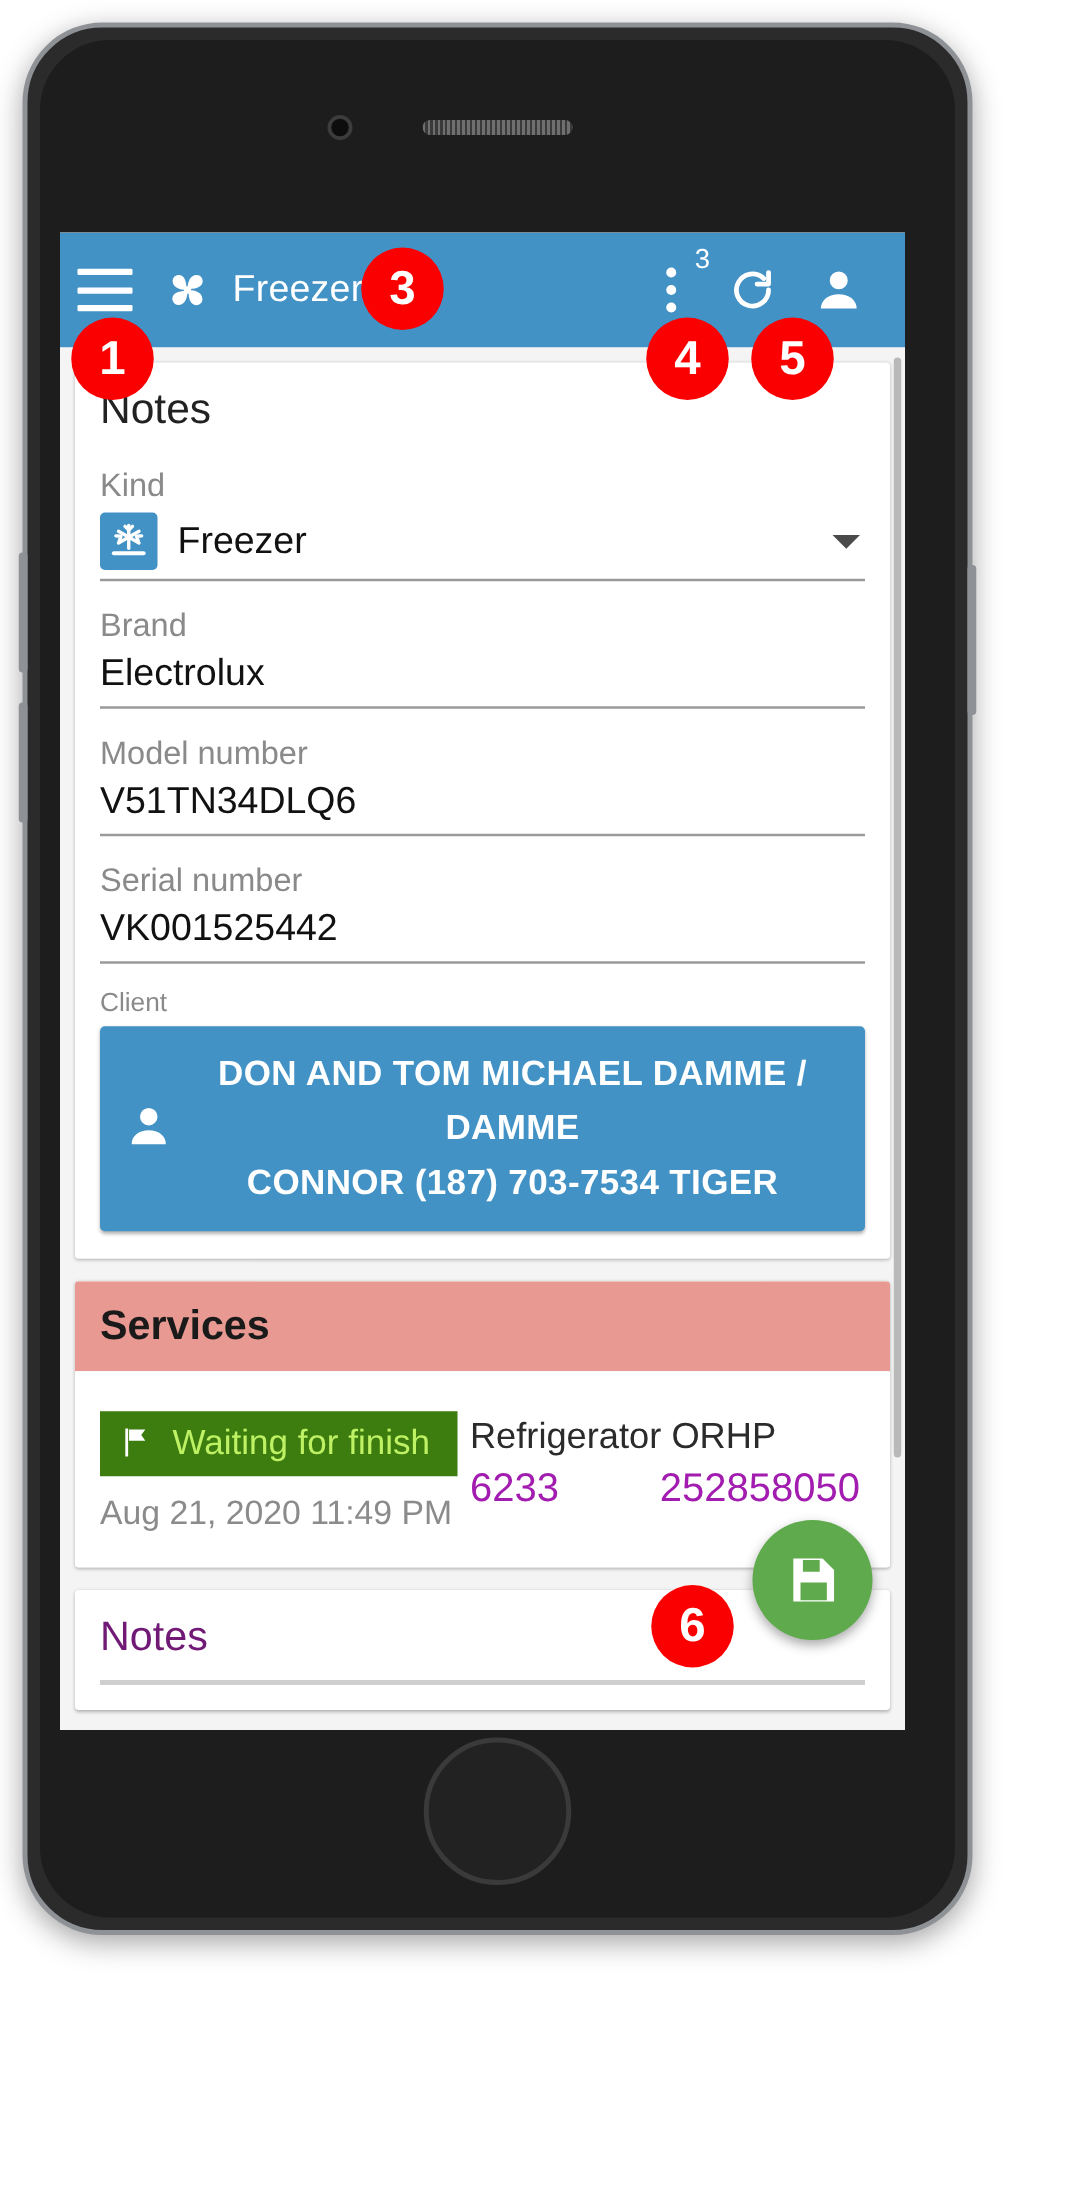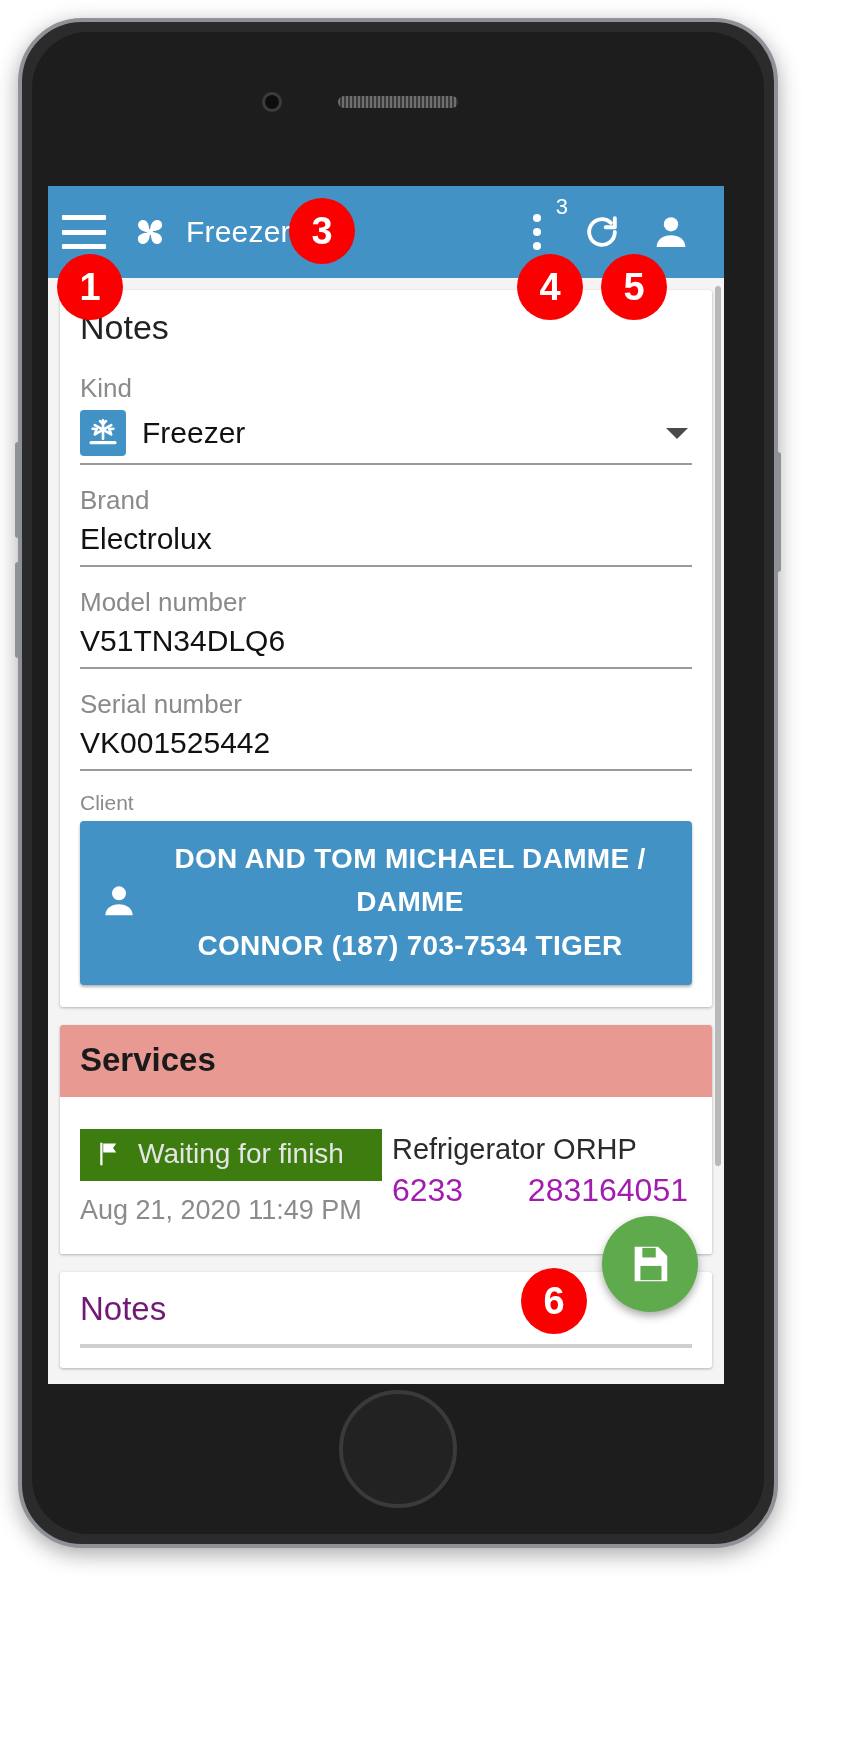--- a/index.html
+++ b/index.html
@@ -220,24 +220,24 @@
     padding: 16px 20px 18px 20px;
     font-size: 33px;
     font-weight: bold;
     color: #1a1a1a;
   }
   .services-body { padding: 32px 20px 28px 20px; background: #fff; }
   .service-row { display: flex; align-items: flex-start; }
   .service-left { flex: 0 0 auto; }
   .status-chip {
     background: #3d7c0f;
-    color: #e5e5e5;
+    color: #bef264;
     display: inline-flex;
     align-items: center;
-    padding: 9px 38px 11px 14px;
+    padding: 9px 22px 11px 14px;
     font-size: 28px;
   }
   .status-chip svg { margin-right: 14px; flex: 0 0 auto; }
   .service-date {
     font-size: 27px;
     color: #8b8b8b;
     margin-top: 14px;
     white-space: nowrap;
   }
   .service-right { flex: 1; padding-left: 10px; padding-top: 4px; }
@@ -419,21 +419,21 @@
                   <path d="M7.4 3.6h10.4l-2.6 3.6 2.6 3.6H7.4z"></path>
                 </svg>
                 <span>Waiting for finish</span>
               </div>
               <div class="service-date">Aug 21, 2020 11:49 PM</div>
             </div>
             <div class="service-right">
               <div class="service-name">Refrigerator ORHP</div>
               <div class="service-nums">
                 <span>6233</span>
-                <span>283164051</span>
+                <span>252858050</span>
               </div>
             </div>
           </div>
         </div>
       </div>
 
       <div class="card notes-card">
         <div class="notes-title">Notes</div>
         <div class="notes-underline"></div>
       </div>

